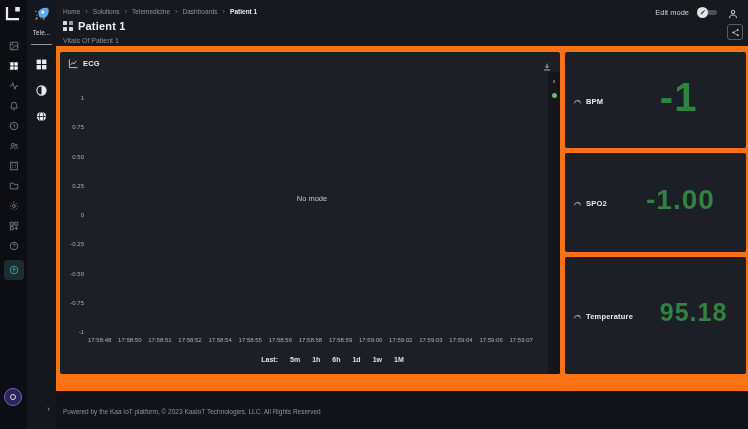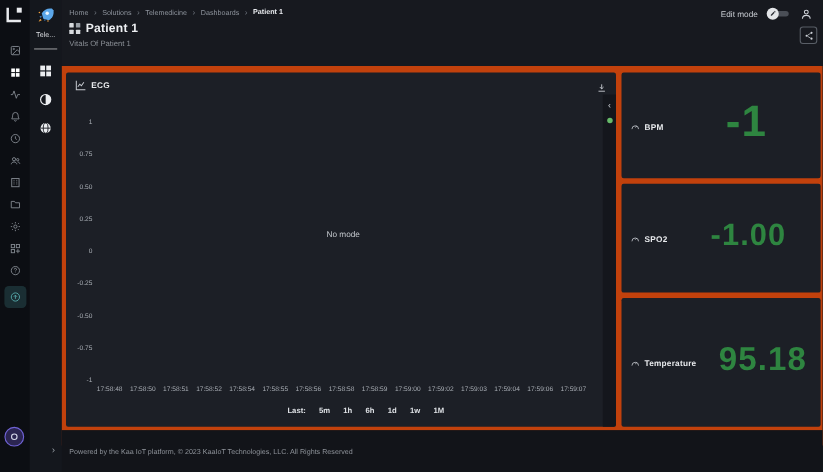--- a/index.html
+++ b/index.html
@@ -43,21 +43,21 @@
   .edit-label{font-size:7.5px;color:#c9cdd3}
   .toggle{position:relative;width:22px;height:11px;cursor:pointer}
   .toggle-track{position:absolute;left:3px;top:3px;width:17px;height:5.5px;background:#4a4e56;border-radius:3px}
   .toggle-knob{position:absolute;left:0;top:0;width:11px;height:11px;background:#e3e5e8;border-radius:50%;display:flex;align-items:center;justify-content:center}
   .toggle-knob svg{width:6px;height:6px}
   .user-btn{width:12px;height:12px;color:#ced2d8;cursor:pointer}
   .share-btn{position:absolute;right:5px;top:24px;width:16px;height:16px;border:1px solid #595e66;border-radius:3px;color:#ced2d8;display:flex;align-items:center;justify-content:center;cursor:pointer}
   .share-btn svg{width:9px;height:9px}
 
   
-  .canvas{position:absolute;left:56px;top:60px;right:0;height:345px;background:#c2410c}
+  .canvas{position:absolute;left:56px;top:46px;right:0;height:345px;background:#f97316}
   .panel{position:absolute;background:#1c1f26;border-radius:2px}
   .panel-header{display:flex;align-items:center;gap:4px;padding:6px 8px 4px 8px}
   .panel-header svg{flex:none}
   .panel-title{font-size:7.5px;font-weight:bold;color:#e8eaed;letter-spacing:.2px}
 
   .ecg-panel{left:4px;top:6px;width:500px;height:322px}
   .ecg-download{position:absolute;top:6px;right:8px;width:10px;height:10px;color:#c7cbd1;cursor:pointer}
   .ecg-strip{position:absolute;top:20px;right:0;bottom:0;width:12px;background:#14161c;border-radius:0 0 2px 0;display:flex;flex-direction:column;align-items:center;padding-top:6px;gap:7px}
   .ecg-collapse{color:#cfd3d8;font-size:8px;line-height:1;cursor:pointer}
   .ecg-dot{width:5px;height:5px;border-radius:50%;background:#66bb6a}
@@ -67,21 +67,21 @@
   .ecg-timebar{position:absolute;left:45px;right:0;top:304px;display:flex;justify-content:center;align-items:center;gap:12px;font-size:7px;font-weight:bold;color:#dfe2e6}
   .time-option{cursor:pointer}
 
   .vital{left:509px;width:181px;display:flex;flex-direction:row}
   .vital-bpm{top:6px;height:96px}
   .vital-spo2{top:107px;height:99px}
   .vital-temp{top:211px;height:117px}
   .vital-value{flex:1;display:flex;align-items:center;justify-content:center;font-weight:bold;color:#2e8540;letter-spacing:1px;padding-bottom:6px}
   .vital-bpm .vital-value{font-size:40px}
   .vital-spo2 .vital-value{font-size:28px}
-  .vital-temp .vital-value{font-size:30px}
+  .vital-temp .vital-value{font-size:25px}
 
   
   .page-footer{position:absolute;left:56px;right:0;top:391px;bottom:0;background:#121419}
   .footer-text{position:absolute;left:7px;top:17px;font-size:6.5px;color:#8d9299}
 </style>
 </head>
 <body>
 
 <div class="screen">
 

